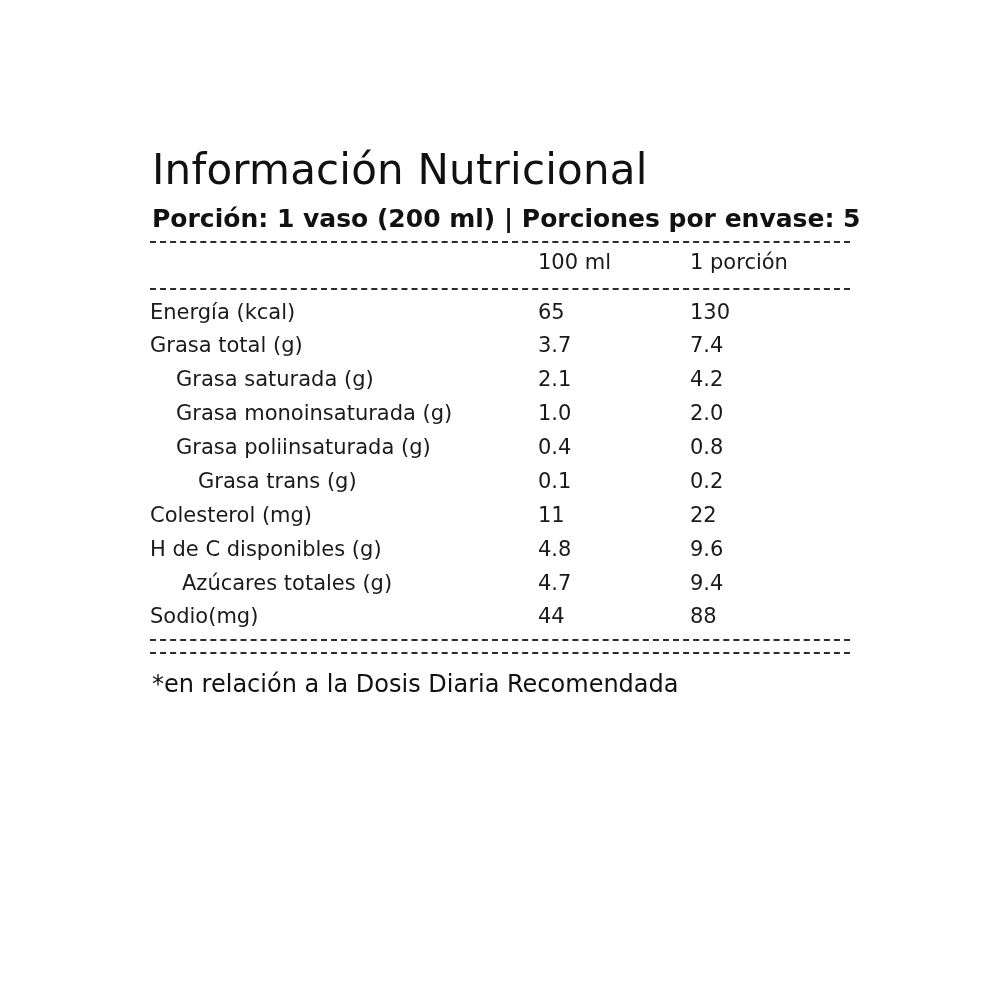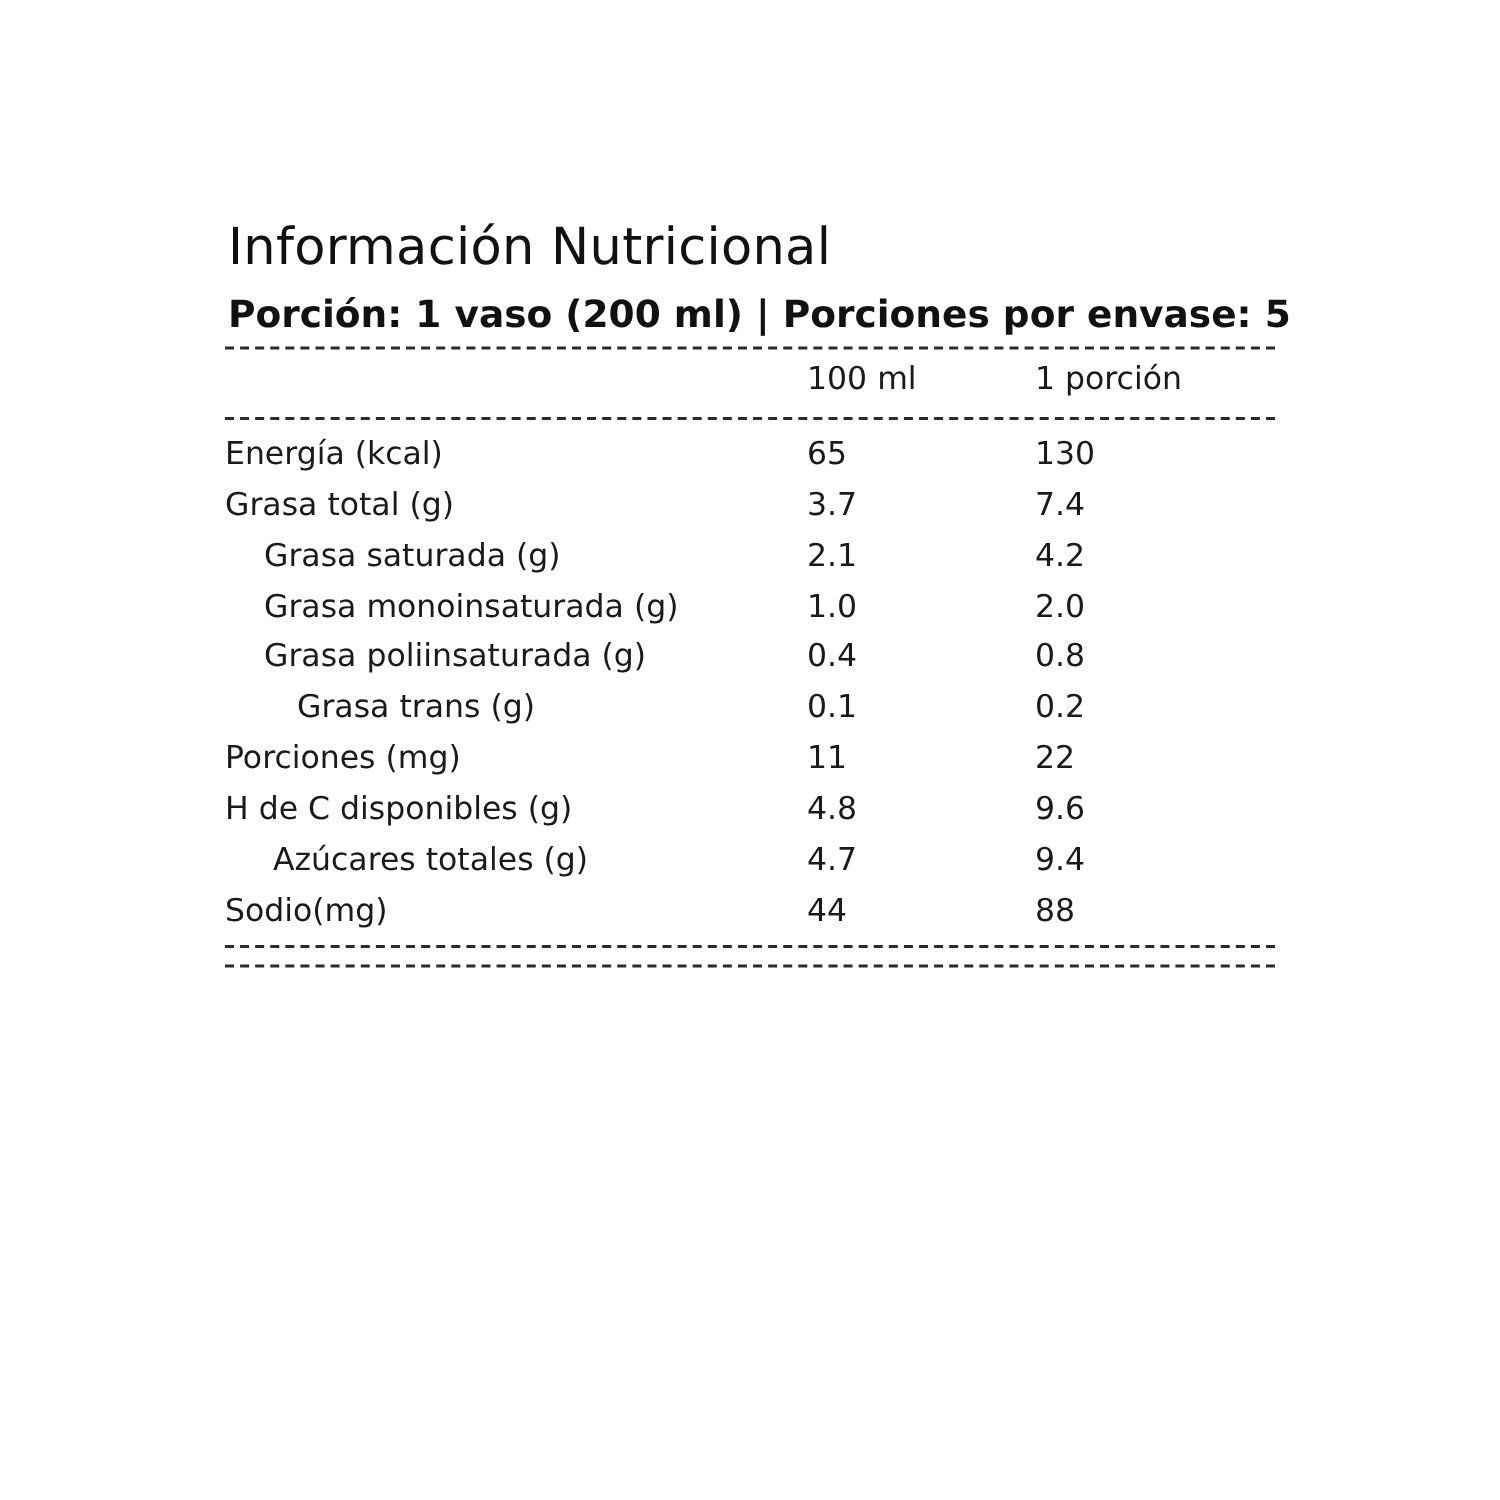--- a/index.html
+++ b/index.html
@@ -16,21 +16,21 @@
   }
 
   .panel {
     position: absolute;
     left: 150px;
     top: 145px;
     width: 700px;
   }
 
   .title {
-    font-size: 34px;
+    font-size: 42px;
     font-weight: 400;
     letter-spacing: 0.2px;
     line-height: 1.2;
     margin: 0 0 8px 2px;
     color: #111111;
   }
 
   .serving {
     font-size: 25px;
     font-weight: 700;
@@ -148,21 +148,21 @@
         <td class="lbl ind1">Grasa poliinsaturada (g)</td>
         <td>0.4</td>
         <td>0.8</td>
       </tr>
       <tr>
         <td class="lbl ind3">Grasa trans (g)</td>
         <td>0.1</td>
         <td>0.2</td>
       </tr>
       <tr>
-        <td class="lbl">Porciones (mg)</td>
+        <td class="lbl">Colesterol (mg)</td>
         <td>11</td>
         <td>22</td>
       </tr>
       <tr>
         <td class="lbl">H de C disponibles (g)</td>
         <td>4.8</td>
         <td>9.6</td>
       </tr>
       <tr>
         <td class="lbl ind2">Azúcares totales (g)</td>
@@ -183,13 +183,14 @@
 
 
       <tr class="sep-row">
         <td colspan="3">
             <div class="rule thin"></div>
           </td>
       </tr>
     </tbody>
   </table>
 
+  <div class="footnote">*en relación a la Dosis Diaria Recomendada</div>
 </div>
 
 </body></html>

